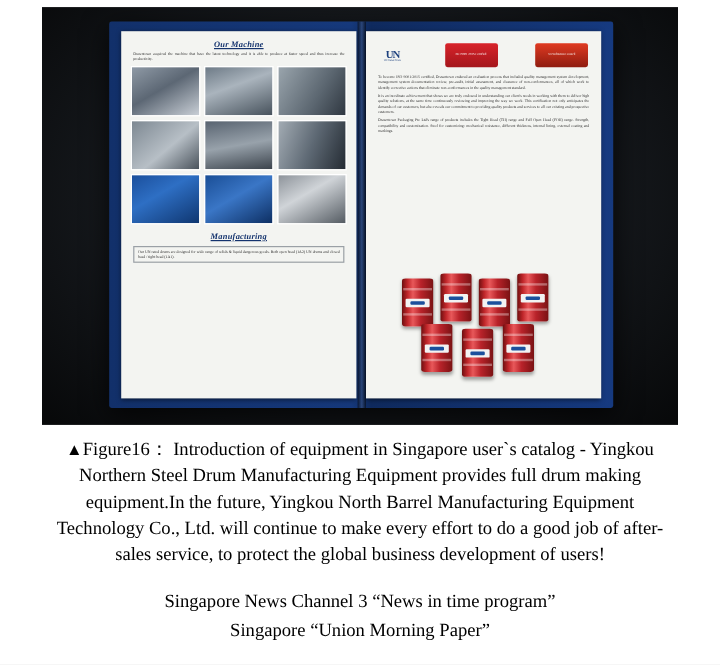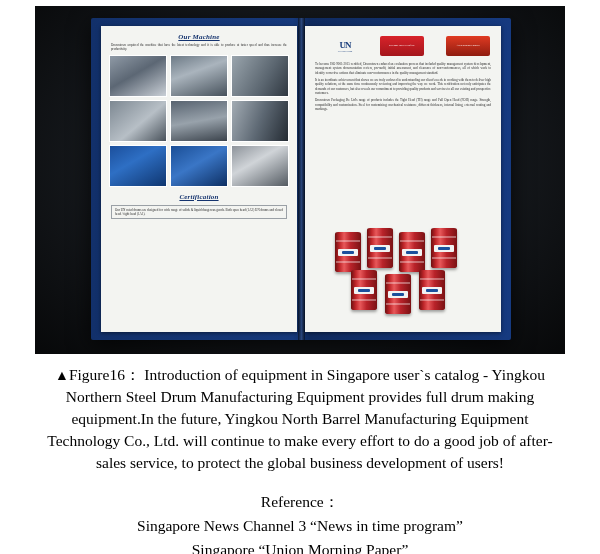--- a/index.html
+++ b/index.html
@@ -118,21 +118,21 @@
     margin: 4px 4px 0 4px;
     border: 0.5px solid #9aa0a6;
     padding: 2px 3px;
   }
 
   
   .logo-row {
     display: flex;
     align-items: center;
     justify-content: space-between;
-    margin: 2px 5px 4px 22px;
+    margin: 2px 5px 4px 4px;
     height: 24px;
   }
   .un-logo {
     width: 24px; height: 22px;
     display: flex; flex-direction: column; align-items: center; justify-content: center;
     color: #1b3f7d;
   }
   .un-logo .glyph { font-size: 9px; font-weight: bold; letter-spacing: -1px; }
   .un-logo .cap { font-size: 2.2px; }
   .badge {
@@ -212,21 +212,21 @@
             <div class="thumb t1"></div>
             <div class="thumb t2"></div>
             <div class="thumb t3"></div>
             <div class="thumb t4"></div>
             <div class="thumb t5"></div>
             <div class="thumb t6"></div>
             <div class="thumb t7"></div>
             <div class="thumb t8"></div>
             <div class="thumb t9"></div>
           </div>
-          <div class="sec-title" style="margin-top:6px">Certification</div>
+          <div class="sec-title" style="margin-top:6px">Manufacturing</div>
           <div class="cert-box">
             <div class="sec-para" style="margin:0">Our UN rated drums are designed for wide range of solids &amp; liquid dangerous goods. Both open head (1A2) UN drums and closed head / tight head (1A1).</div>
           </div>
         </div>
       </div>
 
       <div class="leaf right">
         <div class="leaf-inner">
           <div class="logo-row">
             <div class="un-logo">
@@ -280,20 +280,19 @@
         </div>
       </div>
 
     </div>
   </div>
 
   <div class="body-text">
     <p class="caption-lead"><span class="tri">▲</span><span>Figure16</span><span>：</span><span> Introduction of equipment in Singapore user`s catalog - Yingkou Northern Steel Drum Manufacturing Equipment provides full drum making equipment.</span><span>In the future, Yingkou North Barrel Manufacturing Equipment Technology Co., Ltd. will continue to make every effort to do a good job of after-sales service, to protect the global business development of users!</span></p>
 
     <div class="ref-block">
-      <p>Reference：</p>
       <p>Singapore News Channel 3 “News in time program”</p>
       <p>Singapore “Union Morning Paper”</p>
 
     </div>
   </div>
 
 </div>
 
 </body></html>

